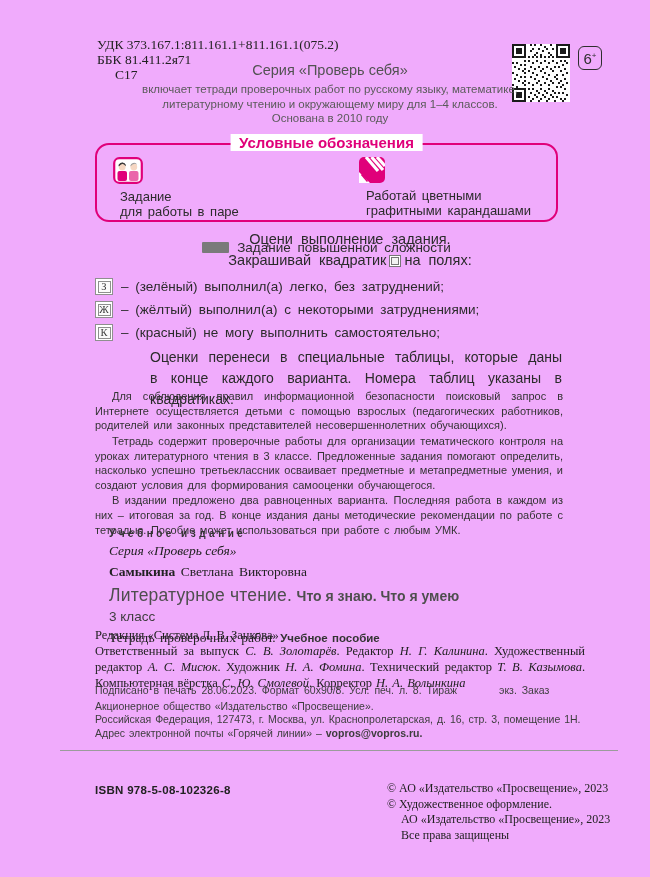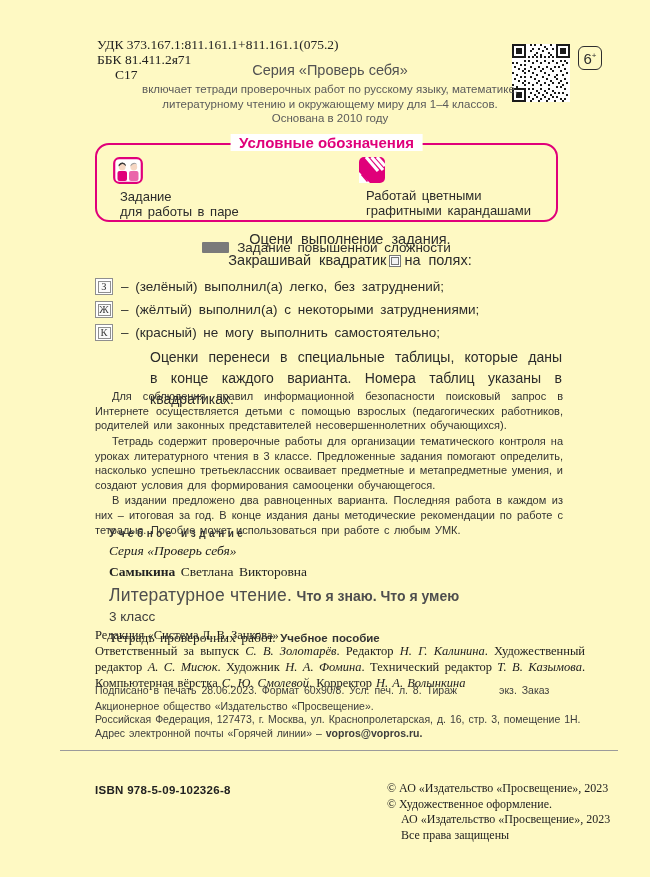--- a/index.html
+++ b/index.html
@@ -6,21 +6,21 @@
     --accent:#e0007a;
     --icon-gray:#7a7a7a;
     --ink:#2e2e2e;
     --gray-ink:#555;
   }
   *{margin:0;padding:0;box-sizing:border-box;}
   html,body{background:#fff;}
   #page{
     position:relative;
     width:650px;height:877px;
-    background:#fef9c3;
+    background:#f0abfc;
     font-family:"Liberation Sans",sans-serif;
     color:var(--ink);
     overflow:hidden;
   }
   
   .codes{position:absolute;left:97px;top:38px;font-family:"Liberation Serif",serif;font-size:13.5px;color:#222;line-height:1.0;}
   .codes div{margin-bottom:1px;}
   .codes .c17{padding-left:18px;margin-top:2px;}
   
   .qr{position:absolute;left:512px;top:44px;width:58px;height:58px;}
@@ -252,21 +252,21 @@
   <div class="publisher">
     <div>Акционерное общество «Издательство «Просвещение».</div>
     <div>Российская Федерация, 127473, г. Москва, ул. Краснопролетарская, д. 16, стр. 3, помещение 1Н.</div>
     <div>
       <span>Адрес электронной почты «Горячей линии» – </span><span class="email">vopros@vopros.ru.</span>
     </div>
   </div>
 
   <div class="divider"></div>
 
-  <div class="isbn">ISBN 978-5-09-102326-8</div>
+  <div class="isbn">ISBN 978-5-08-102326-8</div>
   <div class="copyright">
     <div>© АО «Издательство «Просвещение», 2023</div>
     <div>© Художественное оформление.</div>
     <div class="ind">АО «Издательство «Просвещение», 2023</div>
     <div class="ind">Все права защищены</div>
   </div>
 
 </div>
 
 </body></html>

